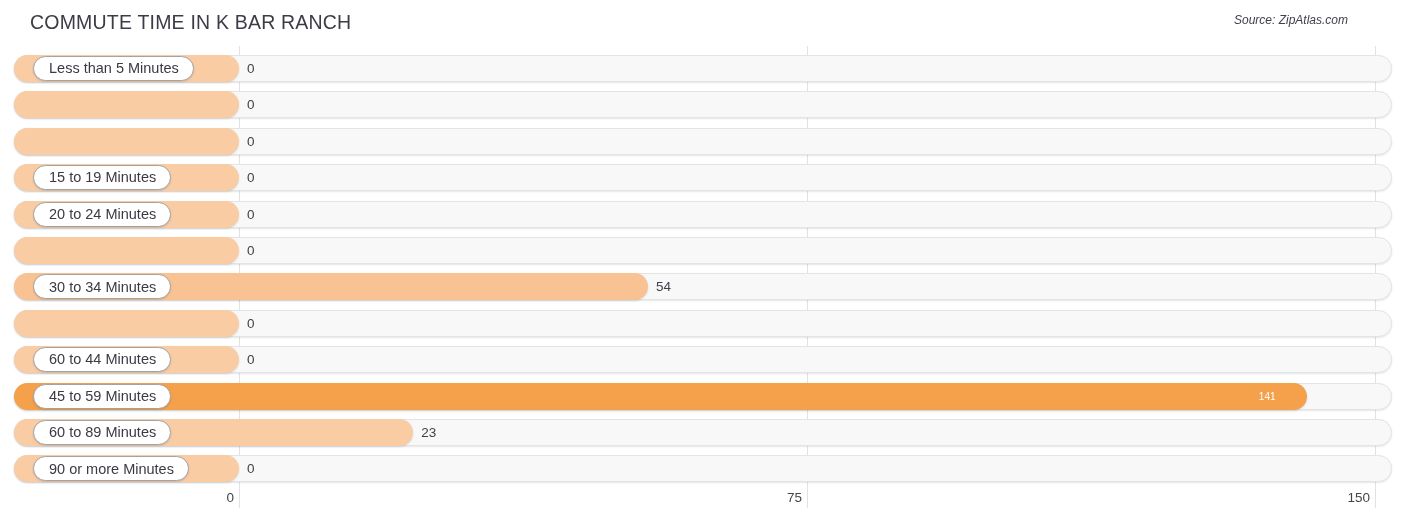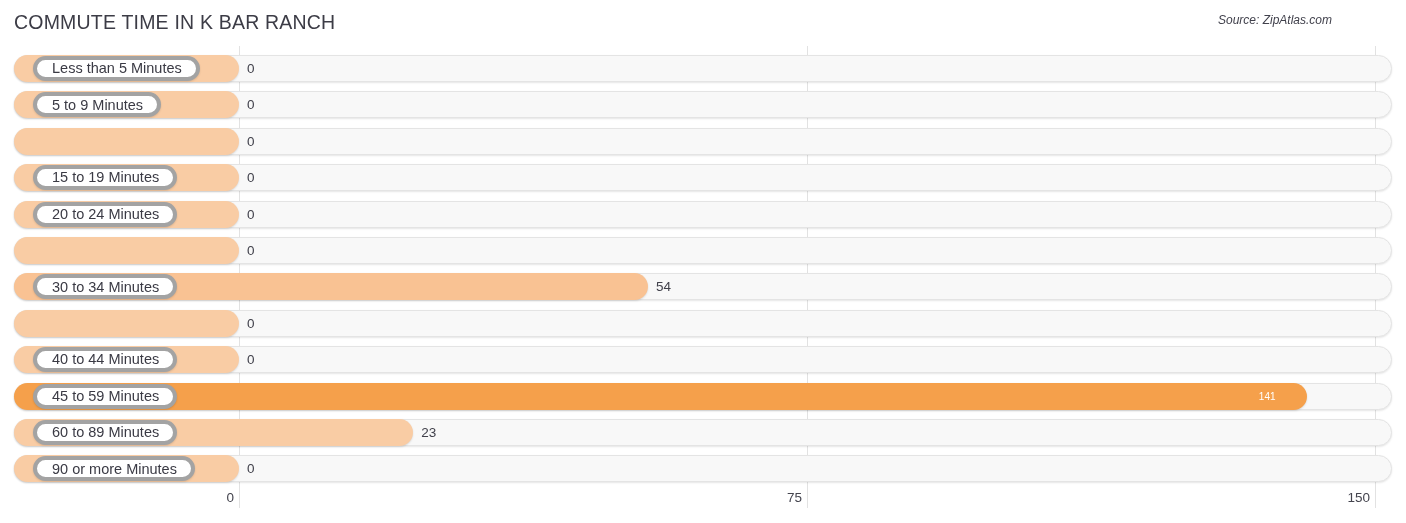--- a/index.html
+++ b/index.html
@@ -12,21 +12,21 @@
     height: 523px;
     font-family: "Liberation Sans", sans-serif;
     color: #3a3a46;
     overflow: hidden;
     position: relative;
   }
 
   
   .header {
     position: absolute;
-    left: 0; top: 0;
+    left: 16px; top: 0;
     width: 1344px;
     height: 46px;
   }
   .chart-title {
     position: absolute;
     left: 14px;
     top: 11px;
     font-size: 19.5px;
     font-weight: 400;
     letter-spacing: 0.2px;
@@ -112,21 +112,21 @@
   }
 
   
   .label-pill {
     position: absolute;
     left: 19px;
     top: 1px;
     height: 25px;
     box-sizing: border-box;
     background: #ffffff;
-    border: 4px solid #a3a3a3;
+    border: 1px solid #a3a3a3;
     border-radius: 13px;
     display: flex;
     align-items: center;
     padding: 0 14px 0 15px;
     box-shadow: 0 1px 2px rgba(0,0,0,0.13);
     white-space: nowrap;
   }
   .label-pill span {
     font-size: 14.5px;
     color: #3a3a44;
@@ -199,23 +199,20 @@
         <div class="track"></div>
         <div class="bar" style="width: 225px;"></div>
         <div class="label-pill">
           <span>Less than 5 Minutes</span>
         </div>
         <div class="value-out" style="left: 233px;">0</div>
       </div>
       <div class="row" style="top: 45.4px;">
         <div class="track"></div>
         <div class="bar" style="width: 225px;"></div>
-        <div class="label-pill">
-          <span>5 to 9 Minutes</span>
-        </div>
         <div class="value-out" style="left: 233px;">0</div>
       </div>
       <div class="row" style="top: 81.8px;">
         <div class="track"></div>
         <div class="bar" style="width: 225px;"></div>
         <div class="value-out" style="left: 233px;">0</div>
       </div>
       <div class="row" style="top: 118.2px;">
         <div class="track"></div>
         <div class="bar" style="width: 225px;"></div>
@@ -247,21 +244,21 @@
       </div>
       <div class="row" style="top: 263.8px;">
         <div class="track"></div>
         <div class="bar" style="width: 225px;"></div>
         <div class="value-out" style="left: 233px;">0</div>
       </div>
       <div class="row" style="top: 300.2px;">
         <div class="track"></div>
         <div class="bar" style="width: 225px;"></div>
         <div class="label-pill">
-          <span>40 to 44 Minutes</span>
+          <span>60 to 44 Minutes</span>
         </div>
         <div class="value-out" style="left: 233px;">0</div>
       </div>
       <div class="row" style="top: 336.6px;">
         <div class="track"></div>
         <div class="bar strong" style="width: 1292.84px;"></div>
         <div class="label-pill">
           <span>45 to 59 Minutes</span>
         </div>
         <div class="value-in" style="left: 1244.84px;">141</div>

